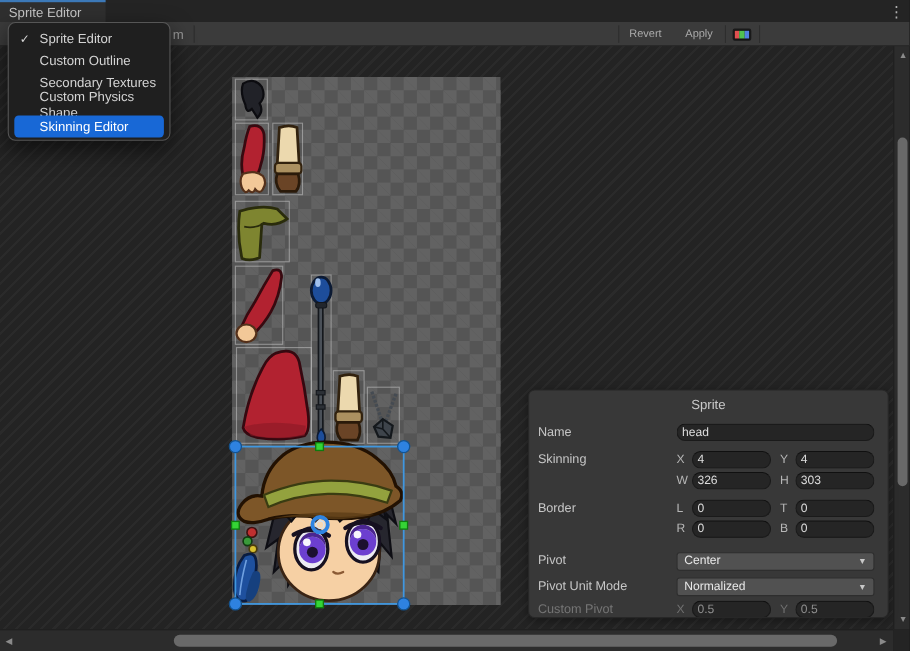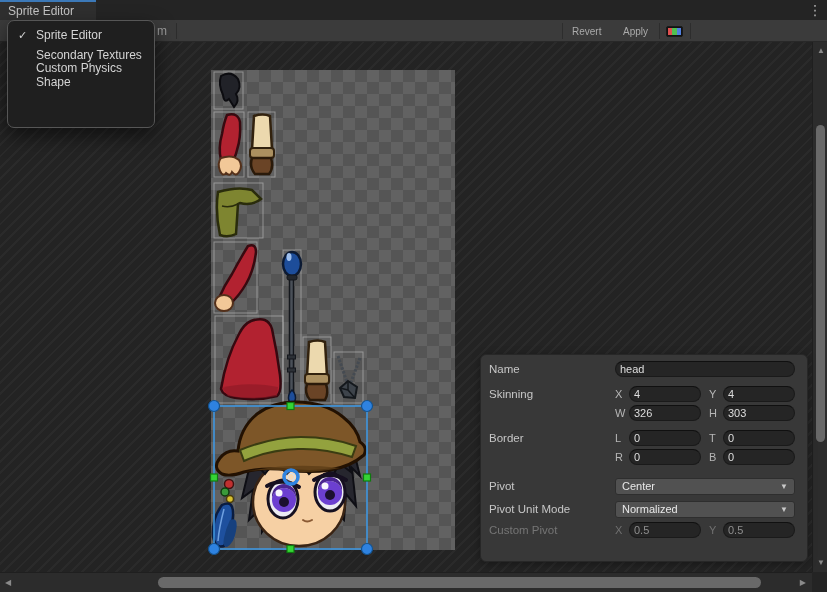--- a/index.html
+++ b/index.html
@@ -254,20 +254,21 @@
 
     <g fill="#2e82e0" stroke="#14538f" stroke-width="1.2">
       <circle cx="214" cy="406" r="5.5"></circle>
       <circle cx="367" cy="406" r="5.5"></circle>
       <circle cx="214" cy="549" r="5.5"></circle>
       <circle cx="367" cy="549" r="5.5"></circle>
     </g>
   </svg>
 
   <div class="panel">
+    <div class="panel-title">Sprite</div>
 
     <div class="prow">
       <div class="plabel">Name</div>
       <div class="ffull">
           <input class="tf" readonly="" value="head" style="">
         </div>
     </div>
 
     <div class="spacer6"></div>
 
@@ -363,24 +364,30 @@
       </div>
     </div>
   </div>
 
   <div class="menu">
     <div class="menu-item">
       <span class="check">✓</span>
       <span>Sprite Editor</span>
     </div>
     <div class="menu-item">
+      <span>Custom Outline</span>
+    </div>
+    <div class="menu-item">
       <span>Secondary Textures</span>
     </div>
     <div class="menu-item">
       <span>Custom Physics Shape</span>
+    </div>
+    <div class="menu-item selected">
+      <span>Skinning Editor</span>
     </div>
   </div>
 
   <div class="vscroll">
     <div class="sarrow sa-up">▲</div>
     <div class="vthumb"></div>
     <div class="sarrow sa-down">▼</div>
   </div>
   <div class="hscroll">
     <div class="sarrow sa-left">◀</div>

